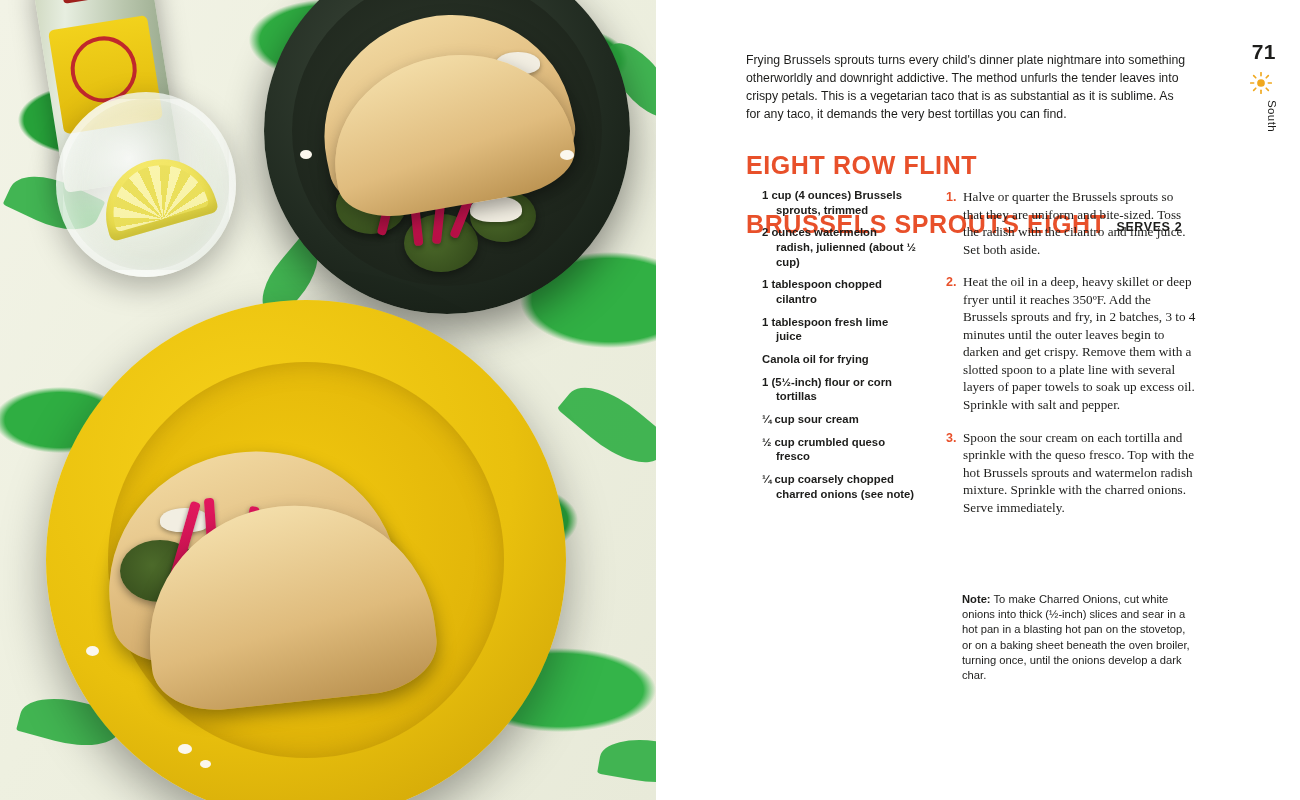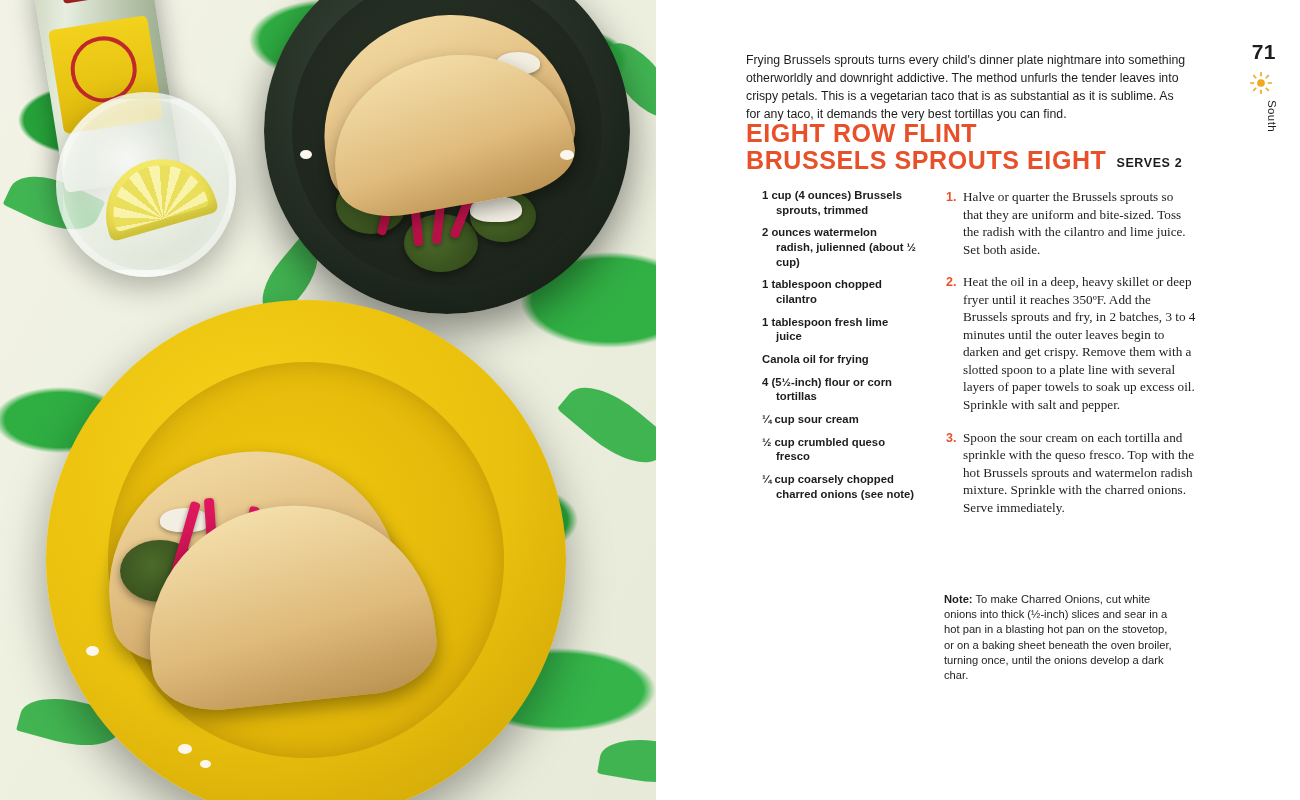--- a/index.html
+++ b/index.html
@@ -183,21 +183,21 @@
   }
   .title {
     position: absolute; left: 90px; top: 120px; width: 470px;
     color: #e8502a;
     font-family: "Liberation Sans", sans-serif;
     font-weight: bold;
     font-size: 25px;
     line-height: 1.08;
     letter-spacing: .6px;
   }
-  .title .line { display: block; }
+  .title .line { display: block; margin-top: 32px; }
   .serves {
     display: inline-block;
     color: #1d1d1b;
     font-size: 12.5px;
     font-weight: bold;
     letter-spacing: .6px;
     margin-left: 10px;
     vertical-align: 2px;
   }
   .ingredients {
@@ -214,21 +214,21 @@
     font-family: "Liberation Serif", serif;
     font-size: 13.2px; line-height: 1.33; color: #1d1d1b;
   }
   .step { display: flex; margin-bottom: 15px; }
   .step-num {
     color: #e8502a; font-weight: bold; width: 17px; flex: 0 0 17px;
     font-family: "Liberation Sans", sans-serif; font-size: 12.5px; line-height: 1.45;
   }
   .step-text { flex: 1; }
   .note {
-    position: absolute; left: 288px; top: 592px; width: 235px;
+    position: absolute; left: 306px; top: 592px; width: 235px;
     font-size: 11.2px; line-height: 1.36; color: #1d1d1b;
   }
   .note b { font-weight: bold; }
 </style>
 </head>
 <body>
 
 <div class="spread">
 
   <div class="photo-page">
@@ -323,21 +323,21 @@
       </span>
     </div>
 
     <div class="ingredients">
       <ul>
         <li>1 cup (4 ounces) Brussels sprouts, trimmed</li>
         <li>2 ounces watermelon radish, julienned (about ½ cup)</li>
         <li>1 tablespoon chopped cilantro</li>
         <li>1 tablespoon fresh lime juice</li>
         <li>Canola oil for frying</li>
-        <li>4 (5½-inch) flour or corn tortillas</li>
+        <li>1 (5½-inch) flour or corn tortillas</li>
         <li>¼ cup sour cream</li>
         <li>½ cup crumbled queso fresco</li>
         <li>¼ cup coarsely chopped charred onions (see note)</li>
       </ul>
     </div>
 
     <div class="steps">
       <div class="step">
         <div class="step-num">1.</div>
         <div class="step-text">Halve or quarter the Brussels sprouts so that they are uniform and bite-sized. Toss the radish with the cilantro and lime juice. Set both aside.</div>

